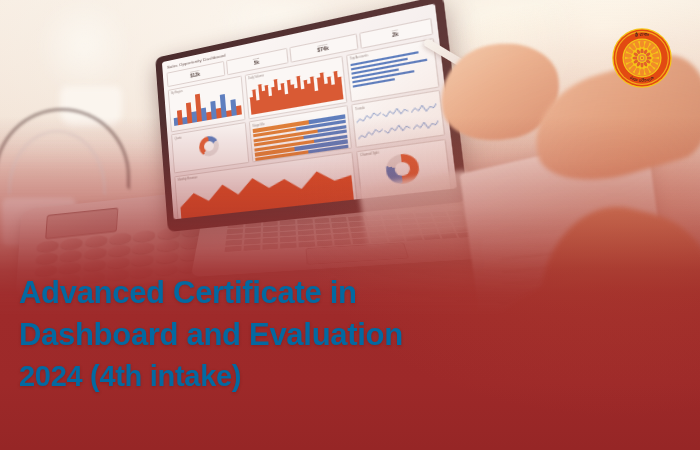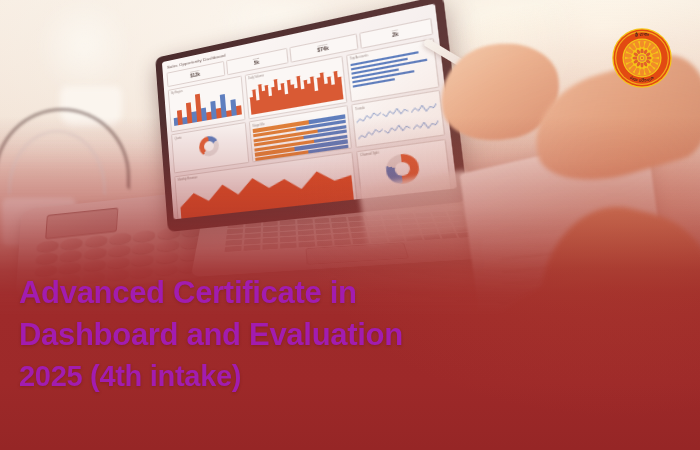--- a/index.html
+++ b/index.html
@@ -379,21 +379,21 @@
     position: absolute;
     left: 611px; top: 27px;
     width: 62px; height: 62px;
   }
 
   
   .headline {
     position: absolute;
     left: 19px; top: 272px;
     width: 640px;
-    color: #a21caf;
+    color: #0369a1;
     font-weight: 700;
     font-size: 31px;
     line-height: 1.37;
     letter-spacing: -.3px;
     text-shadow: 0 1px 3px rgba(80,18,18,.3);
   }
   .headline .l { display: block; white-space: nowrap; }
   .headline .l3 { font-size: 29px; }
 </style>
 </head>
@@ -822,16 +822,16 @@
       <textPath href="#arcTop" startOffset="50%" text-anchor="middle" id="sealTop">ශ්‍රී ලංකා</textPath>
     </text>
     <text font-size="12" font-weight="700" fill="#1d1d1d" letter-spacing="1">
       <textPath href="#arcBot" startOffset="50%" text-anchor="middle" id="sealBot">රාජ්‍ය පරිපාලන</textPath>
     </text>
   </svg>
 
   <div class="headline">
     <span class="l l1">Advanced Certificate in</span>
     <span class="l l2">Dashboard and Evaluation</span>
-    <span class="l l3">2025 (4th intake)</span>
+    <span class="l l3">2024 (4th intake)</span>
   </div>
 
 </div>
 
 </body></html>

